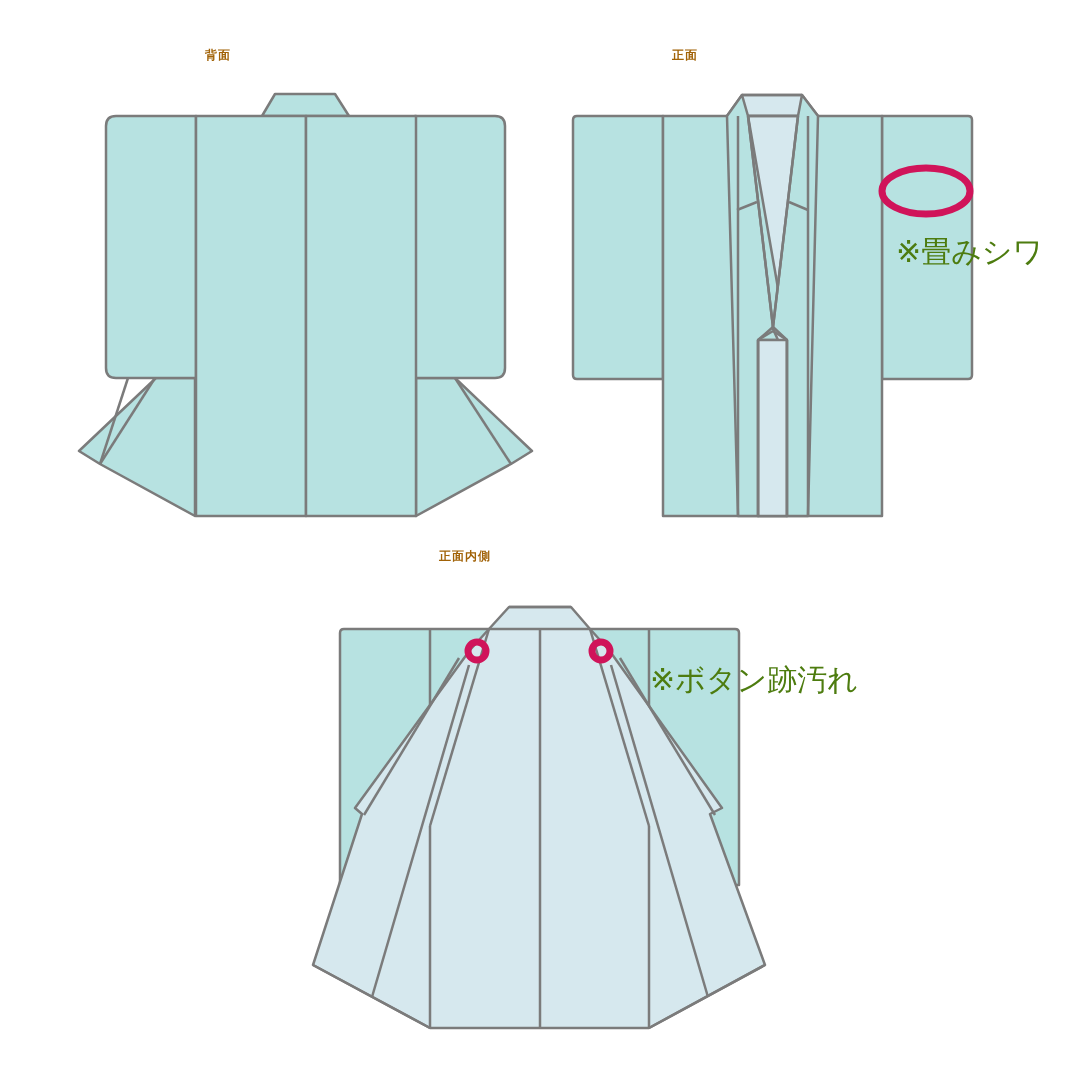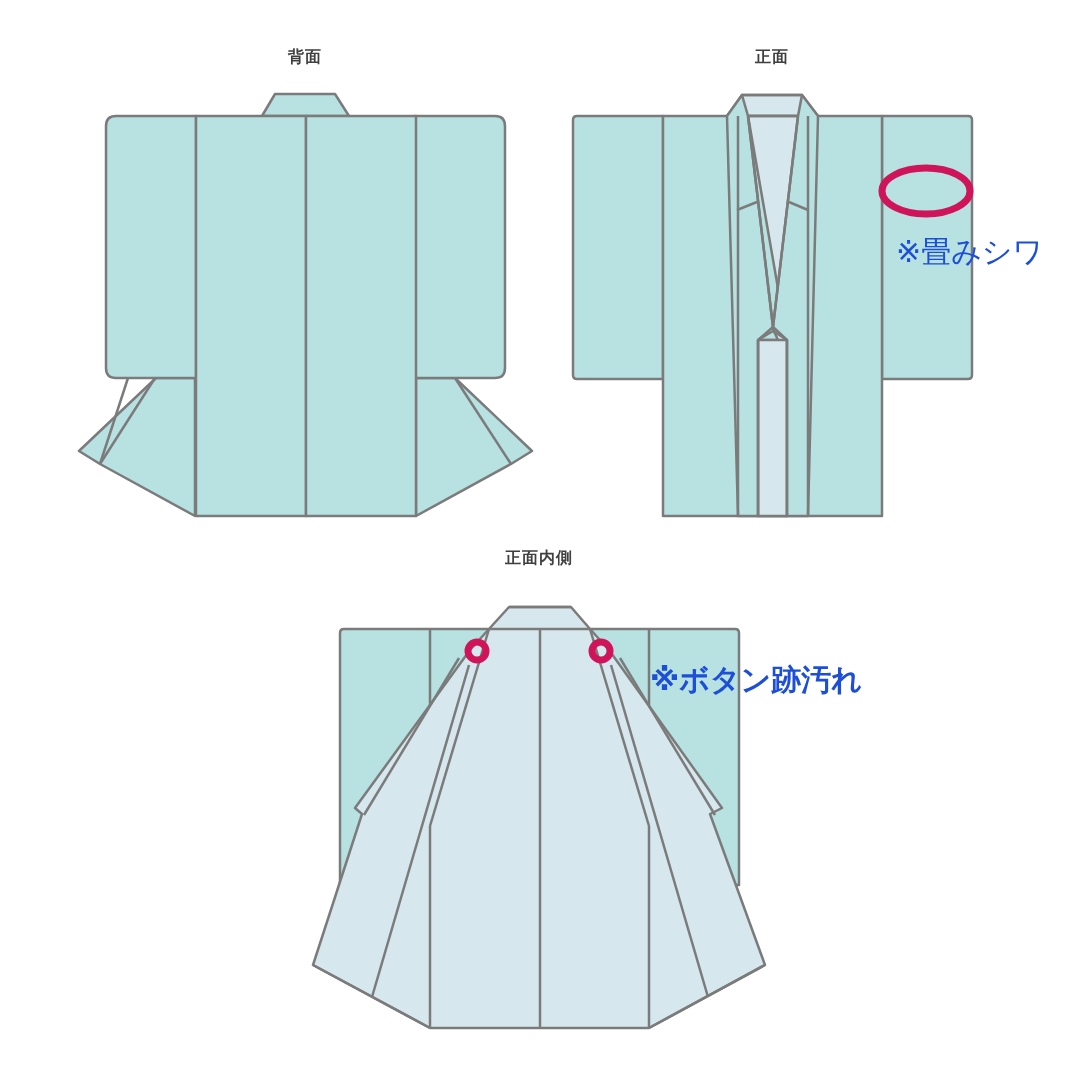--- a/index.html
+++ b/index.html
@@ -1,20 +1,20 @@
 <!DOCTYPE html>
 <html><head>
 <meta charset="utf-8">
 <style>
   html, body { margin: 0; padding: 0; background: #ffffff; }
   body { width: 1080px; height: 1080px; position: relative; overflow: hidden;
          font-family: "DejaVu Sans", sans-serif; }
-  .title { position: absolute; font-weight: bold; font-size: 16px; color: #404040;
-           text-align: center; width: 200px; letter-spacing: 1px; }
-  .note { position: absolute; font-size: 30px; color: #1d4ed8; white-space: nowrap; }
+  .title { position: absolute; font-weight: bold; font-size: 12px; color: #a16207;
+           width: 200px; letter-spacing: 1px; }
+  .note { position: absolute; font-size: 30px; color: #4d7c0f; white-space: nowrap; }
   svg { position: absolute; left: 0; top: 0; }
   .fab { fill: #b7e2e1; stroke: #7b7b7b; stroke-width: 2.5; stroke-linejoin: round; }
   .lin { fill: #d6e8ee; stroke: #7b7b7b; stroke-width: 2.5; stroke-linejoin: round; }
   .ln { fill: none; stroke: #7b7b7b; stroke-width: 2.5; }
   .mark { fill: none; stroke: #d0145a; stroke-width: 7; }
 </style>
 </head>
 <body>
 
 <div class="title" style="left:205px; top:47px;">背面</div>
@@ -90,13 +90,13 @@
     <line class="ln" x1="611" y1="665" x2="708" y2="997"></line>
     <line class="ln" x1="313" y1="965" x2="430" y2="1028"></line>
     <line class="ln" x1="765" y1="965" x2="649" y2="1028"></line>
 
     <circle class="mark" cx="477" cy="651" r="9"></circle>
     <circle class="mark" cx="601" cy="651" r="9"></circle>
   </g>
 </svg>
 
 <div class="note" style="left:896px; top:232px;">※畳みシワ</div>
-<div class="note" style="left:650px; top:660px;font-weight:bold;">※ボタン跡汚れ</div>
+<div class="note" style="left:650px; top:660px;">※ボタン跡汚れ</div>
 
 </body></html>

